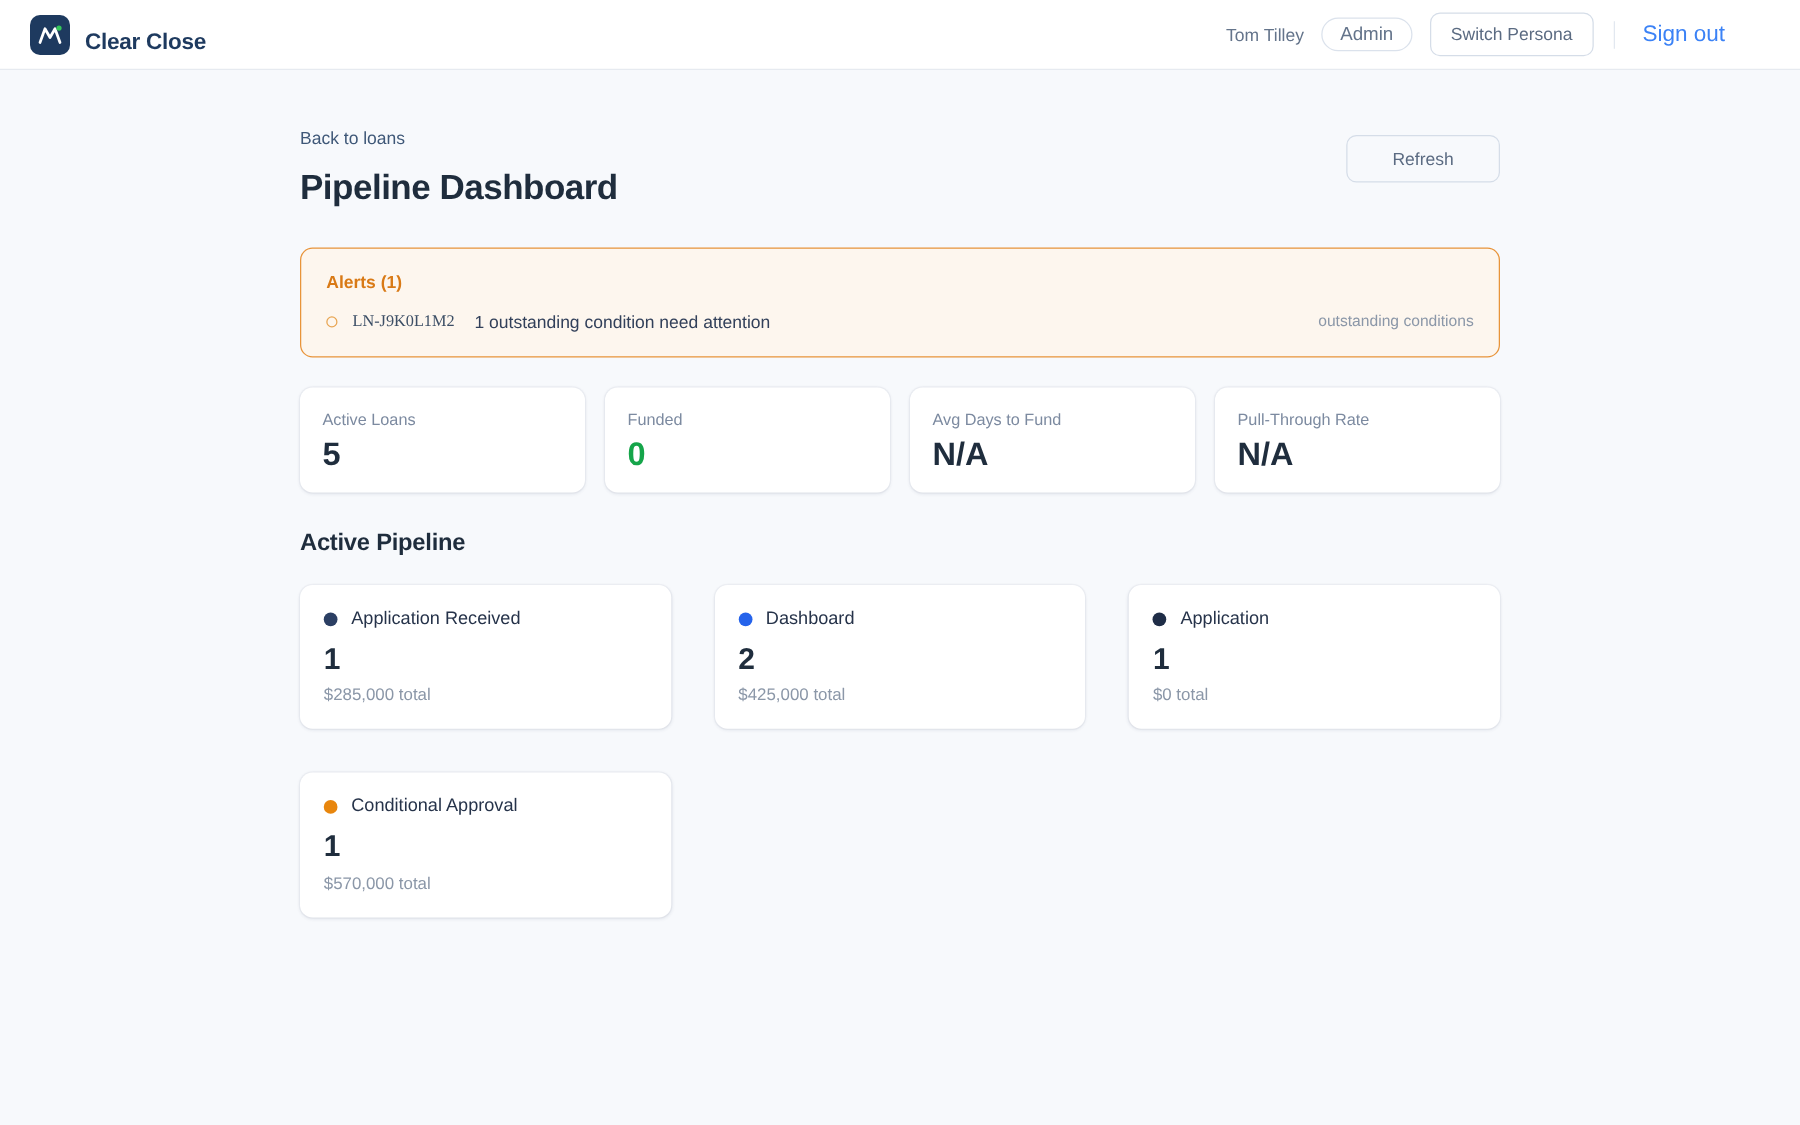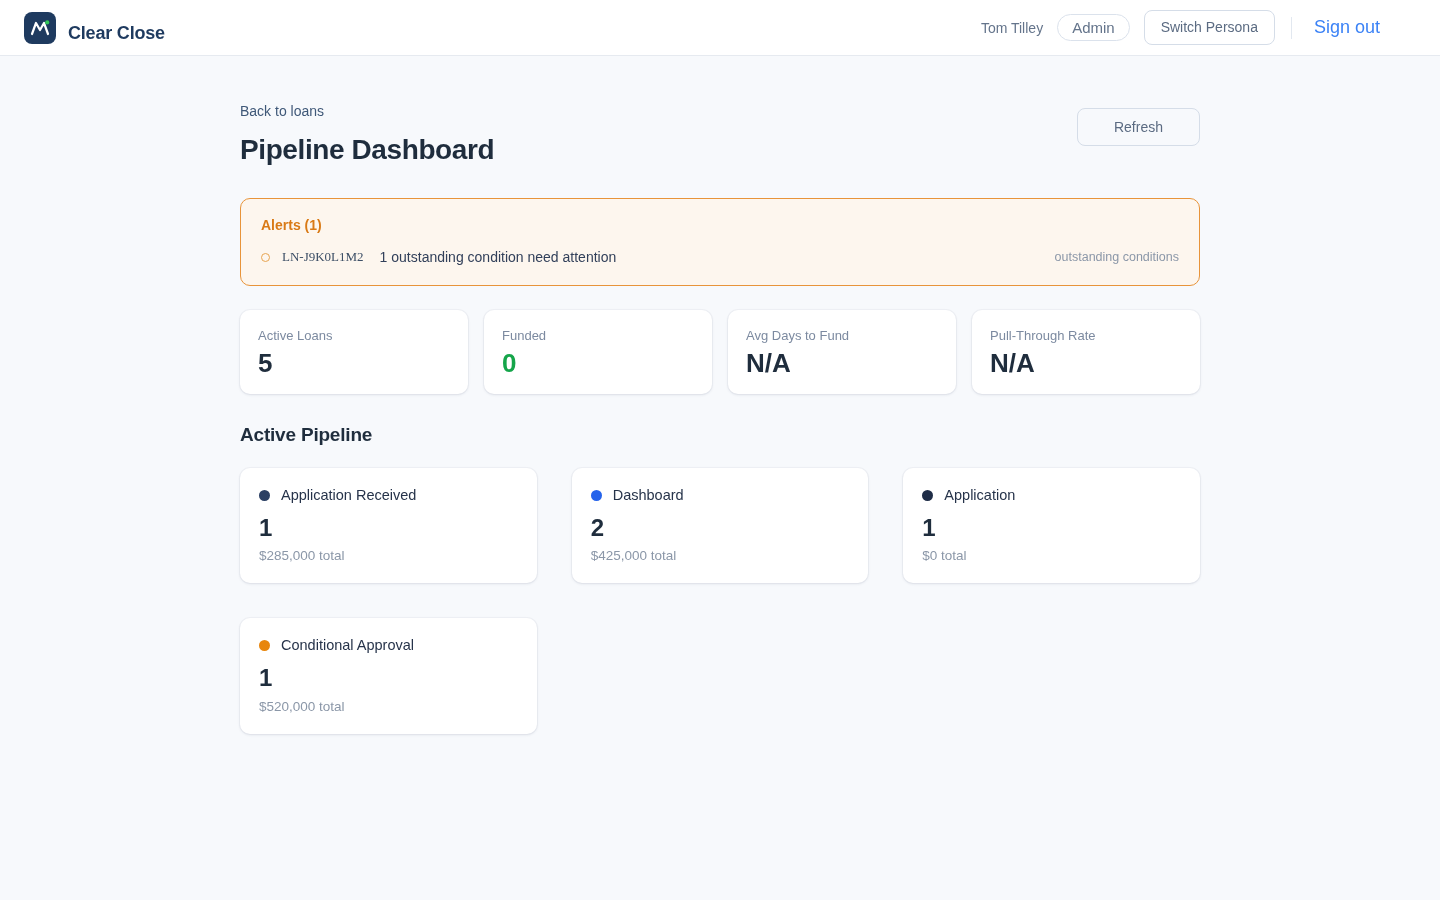--- a/index.html
+++ b/index.html
@@ -296,18 +296,18 @@
         <div class="stage-count">1</div>
         <div class="stage-total">$0 total</div>
       </div>
 
       <div class="card stage-card">
         <div class="stage-head">
           <span class="stage-dot" style="background: rgb(232, 134, 13);"></span>
           <span class="stage-name">Conditional Approval</span>
         </div>
         <div class="stage-count">1</div>
-        <div class="stage-total">$520,000 total</div>
+        <div class="stage-total">$570,000 total</div>
       </div>
     </div>
 
   </div>
 </div>
 
 </body></html>

